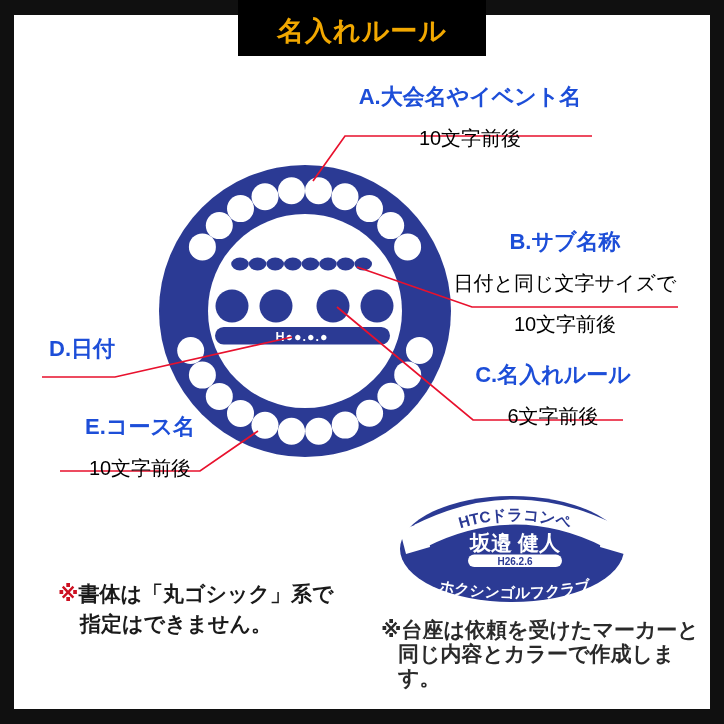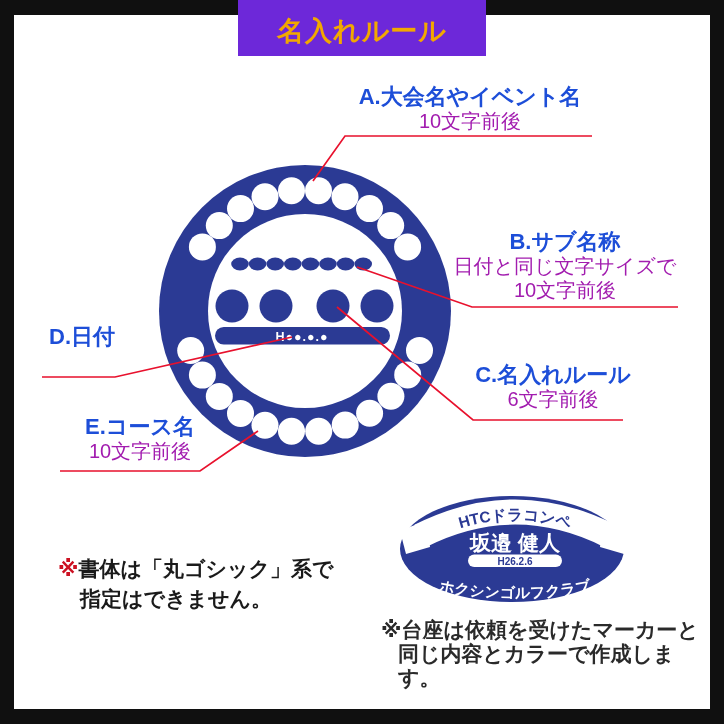--- a/index.html
+++ b/index.html
@@ -8,33 +8,33 @@
     font-family:"Liberation Sans","DejaVu Sans",sans-serif;
   }
   
   .frame{position:absolute;background:#101010;}
   .frame.top{left:0;top:0;width:724px;height:15px;}
   .frame.bottom{left:0;bottom:0;width:724px;height:15px;}
   .frame.left{left:0;top:0;width:14px;height:724px;}
   .frame.right{right:0;top:0;width:14px;height:724px;}
 
   .banner{
-    position:absolute;left:238px;top:0;width:248px;height:56px;background:#6d28d9;
+    position:absolute;left:238px;top:0;width:248px;height:56px;background:#000000;
     display:flex;align-items:center;justify-content:center;
   }
   .banner span{color:#f2a800;font-size:27px;font-weight:bold;letter-spacing:1px;padding-top:6px;}
 
   svg{position:absolute;left:0;top:0;}
 
   .ann{position:absolute;line-height:25px;}
   .ann .lbl{color:#1d4ed8;font-size:22px;font-weight:bold;white-space:nowrap;}
-  .ann .sub{color:#a21caf;font-size:20px;font-weight:normal;white-space:nowrap;}
+  .ann .sub{color:#000000;font-size:20px;font-weight:normal;white-space:nowrap;margin-top:17px;}
   .center{text-align:center;}
 
-  .note-left{position:absolute;left:58px;top:554px;width:310px;color:#1a1a1a;
+  .note-left{position:absolute;left:58px;top:579px;width:310px;color:#1a1a1a;
     font-size:21px;font-weight:bold;line-height:30px;}
   .note-left .mark{color:#cc1122;}
   .note-left .l2{padding-left:22px;}
 
   .note-right{position:absolute;left:381px;top:618px;width:330px;color:#2a2a2a;
     font-size:21px;font-weight:600;line-height:24px;}
   .note-right .l2{padding-left:17px;font-family:Liberation Serif, serif;}
 </style>
 </head>
 <body>
@@ -151,21 +151,21 @@
     <div class="lbl">B.サブ名称</div>
     <div class="sub">日付と同じ文字サイズで</div>
     <div class="sub">10文字前後</div>
   </div>
 
   <div class="ann center" style="left:428px;top:362px;width:250px;">
     <div class="lbl">C.名入れルール</div>
     <div class="sub">6文字前後</div>
   </div>
 
-  <div class="ann" style="left:49px;top:324px;width:130px;">
+  <div class="ann" style="left:49px;top:336px;width:130px;">
     <div class="lbl">D.日付</div>
   </div>
 
   <div class="ann center" style="left:65px;top:414px;width:150px;">
     <div class="lbl">E.コース名</div>
     <div class="sub">10文字前後</div>
   </div>
 
   <div class="note-left">
     <div><span class="mark">※</span><span>書体は「丸ゴシック」系で</span></div>

